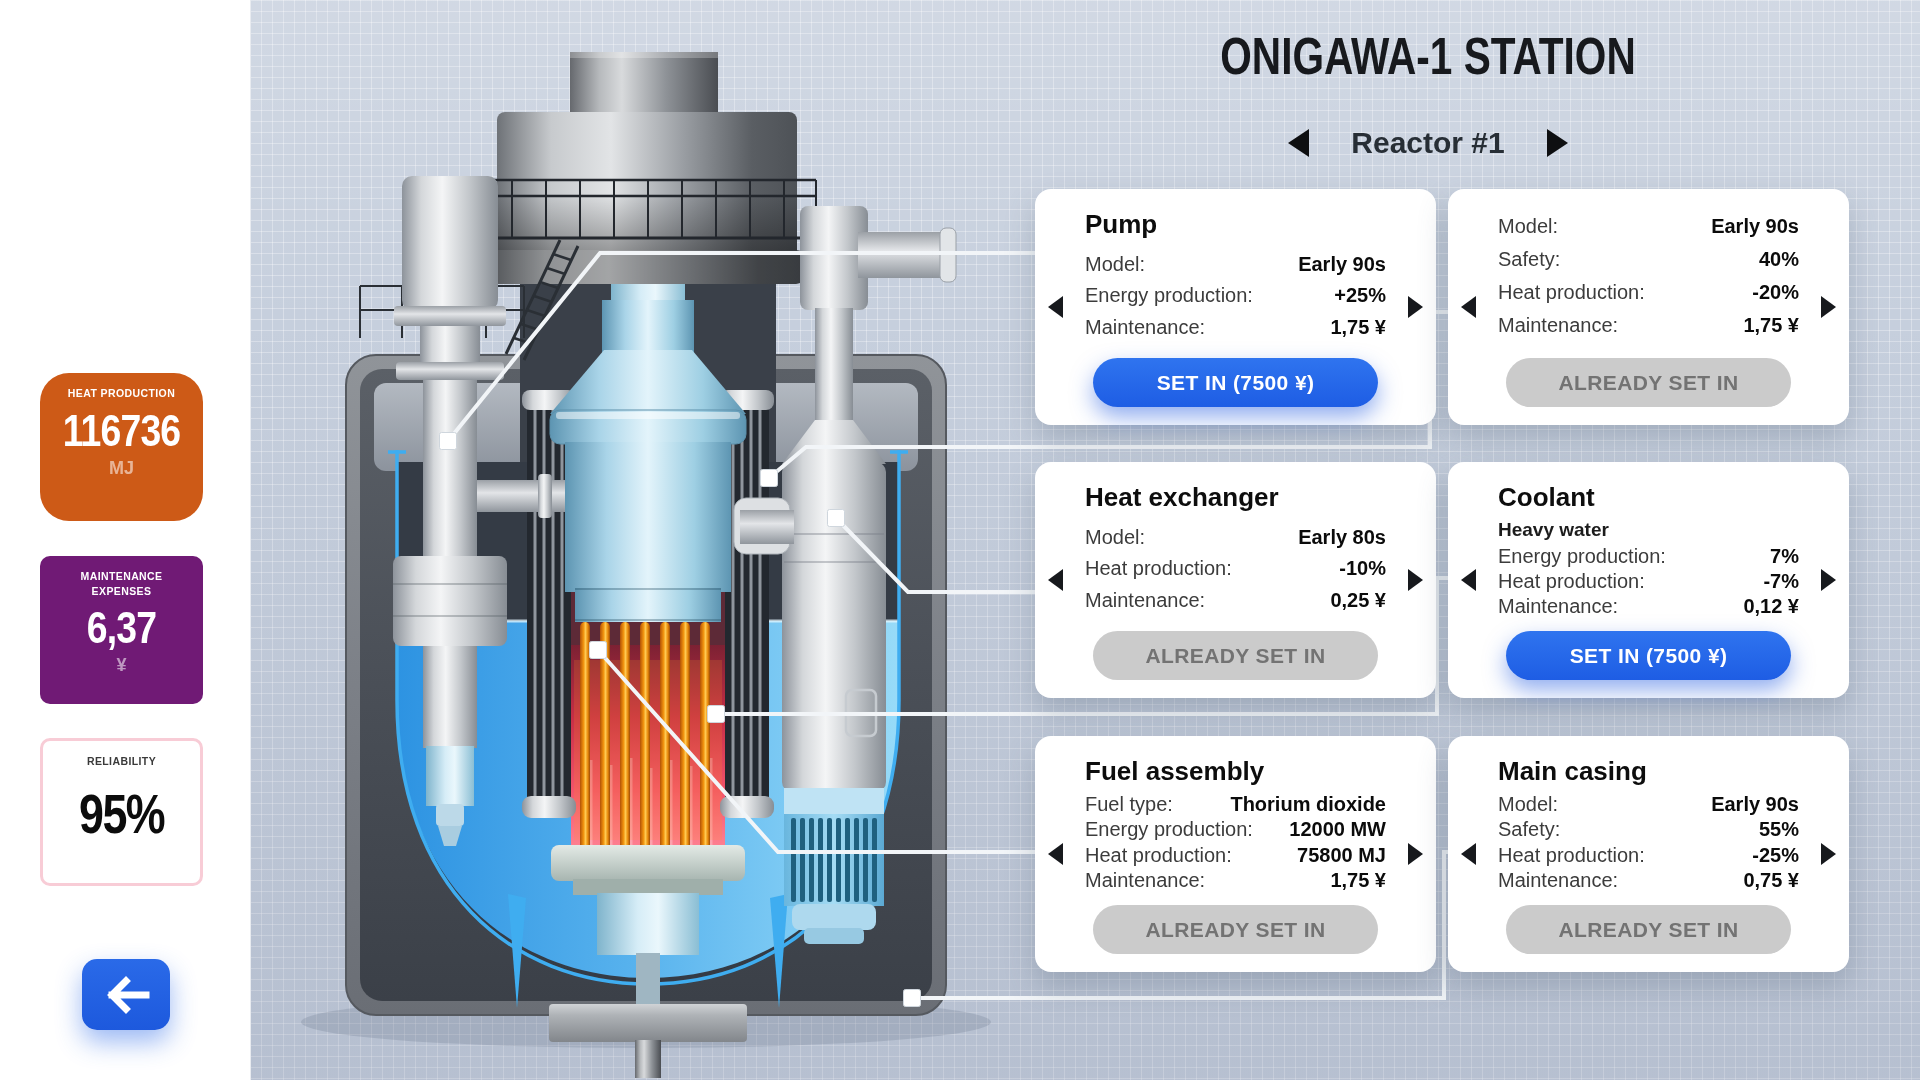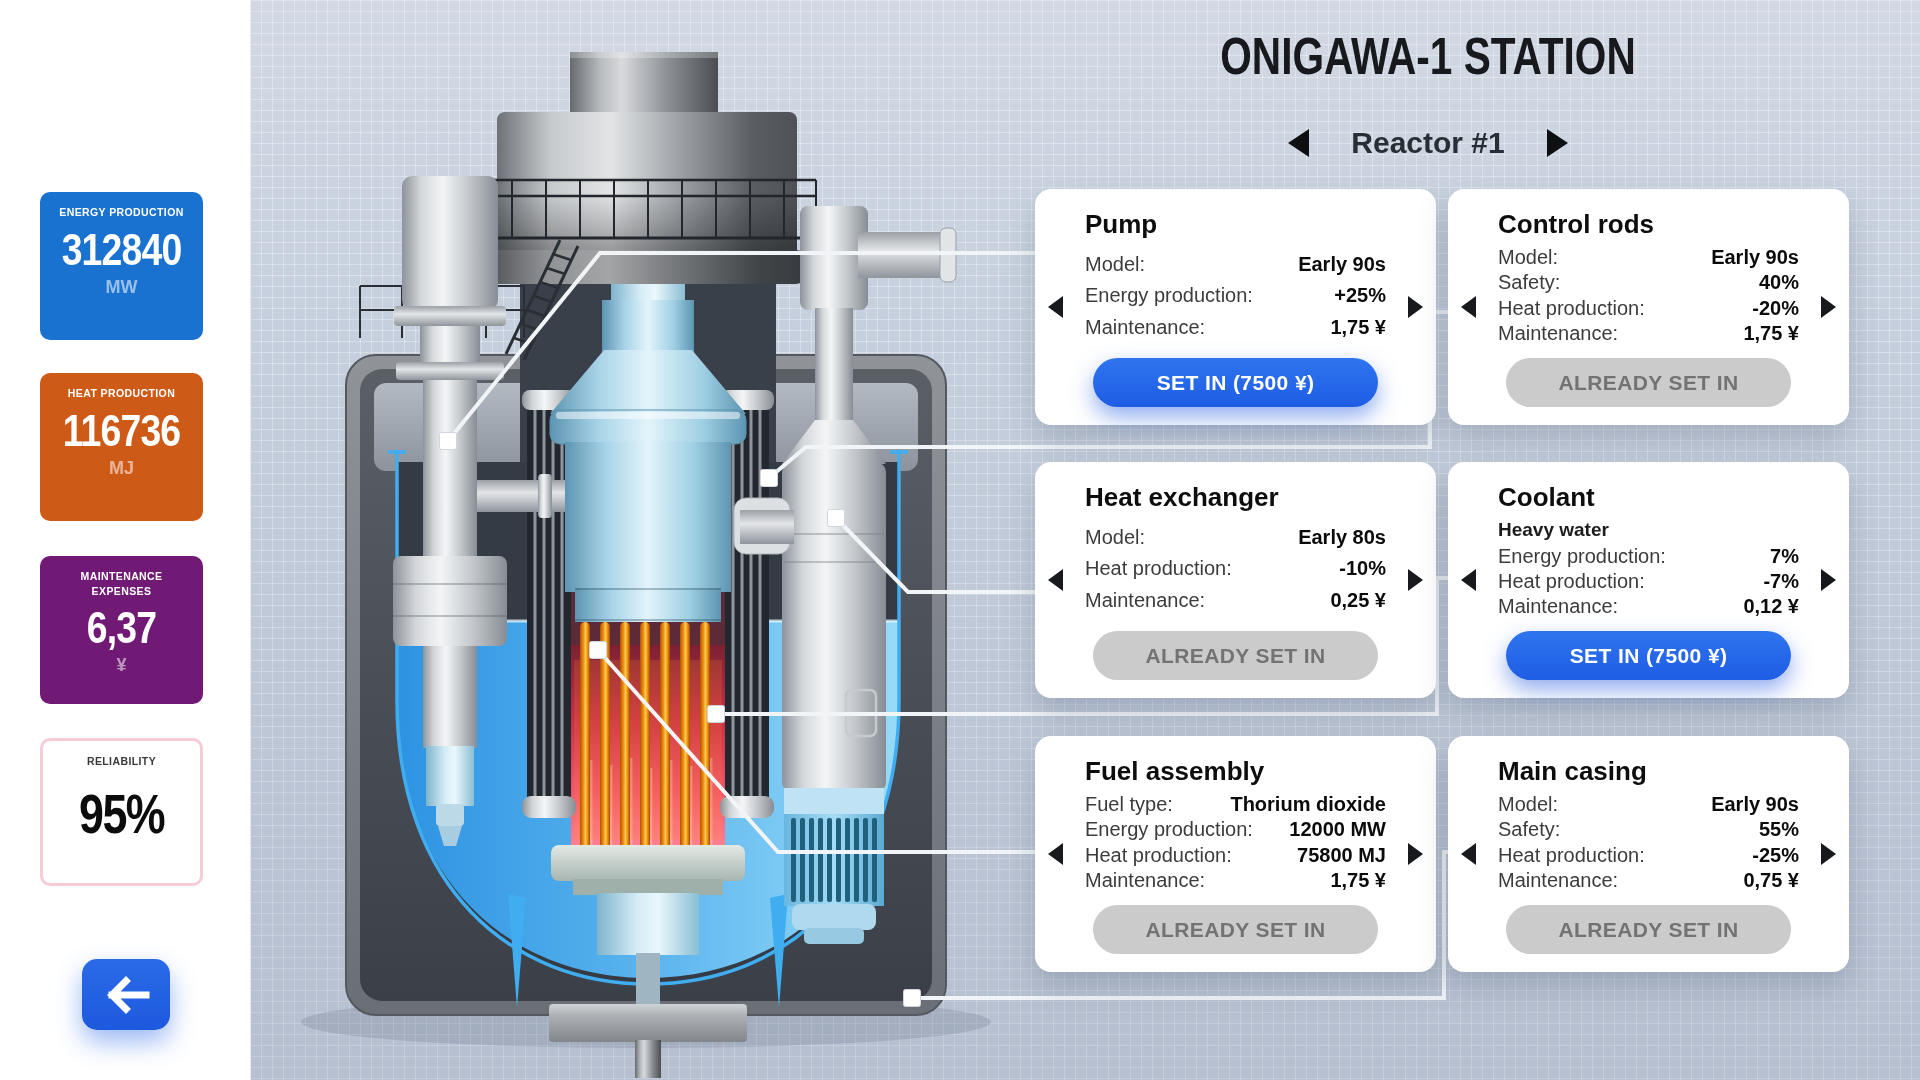--- a/index.html
+++ b/index.html
@@ -312,26 +312,21 @@
 </svg>
 
 <div class="station-title">ONIGAWA-1 STATION</div>
 <div class="reactor-nav">
   <div class="nav-tri left"></div>
   <div class="nav-label">Reactor #1</div>
   <div class="nav-tri right"></div>
 </div>
 
 <div class="sidebar">
-  <div class="stat energy" style="top:192px;">
-    <div class="stat-label">ENERGY PRODUCTION</div>
-    <div class="stat-value">312840</div>
-    <div class="stat-unit">MW</div>
-  </div>
-  <div class="stat heat" style="top:373px;">
+  <div class="stat heat" style="top:373px;border-radius:29px;">
     <div class="stat-label">HEAT PRODUCTION</div>
     <div class="stat-value">116736</div>
     <div class="stat-unit">MJ</div>
   </div>
   <div class="stat maint" style="top:556px;">
     <div class="stat-label">MAINTENANCE
 EXPENSES</div>
     <div class="stat-value">6,37</div>
     <div class="stat-unit">¥</div>
   </div>
@@ -363,21 +358,20 @@
         <span class="lbl">Maintenance:</span>
         <span class="val">1,75 ¥</span>
       </div>
   </div>
   <button class="btn primary">SET IN (7500 ¥)</button>
 </div>
 
 <div class="card" style="left:1448px;top:189px;">
   <div class="card-arrow left"></div>
   <div class="card-arrow right"></div>
-  <h3>Control rods</h3>
   <div class="rows">
     <div class="row">
         <span class="lbl">Model:</span>
         <span class="val">Early 90s</span>
       </div>
     <div class="row">
         <span class="lbl">Safety:</span>
         <span class="val">40%</span>
       </div>
     <div class="row">

